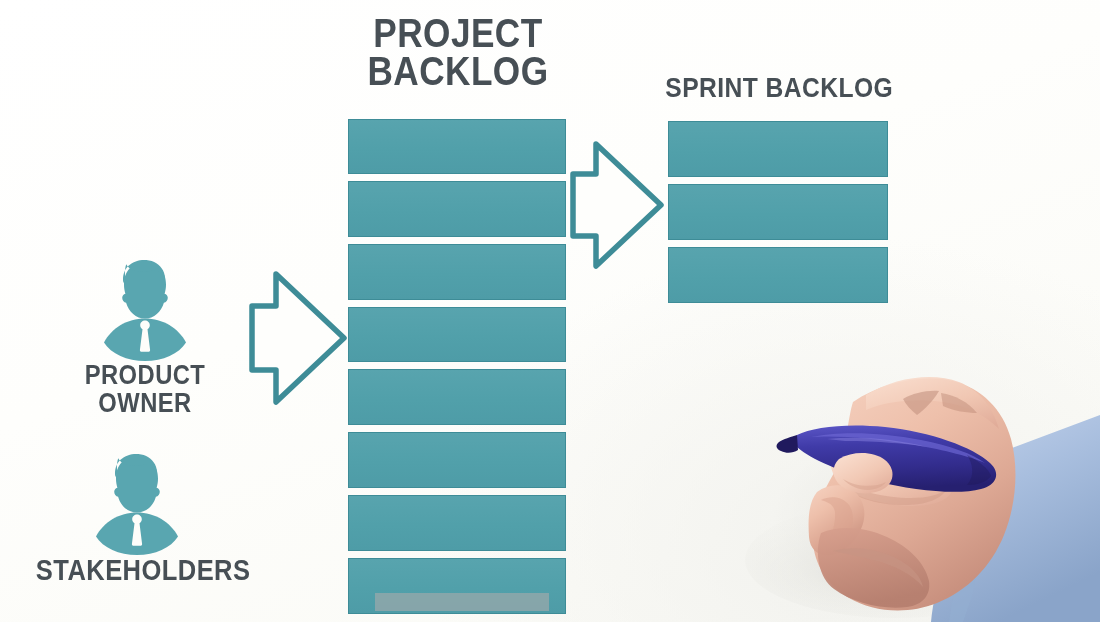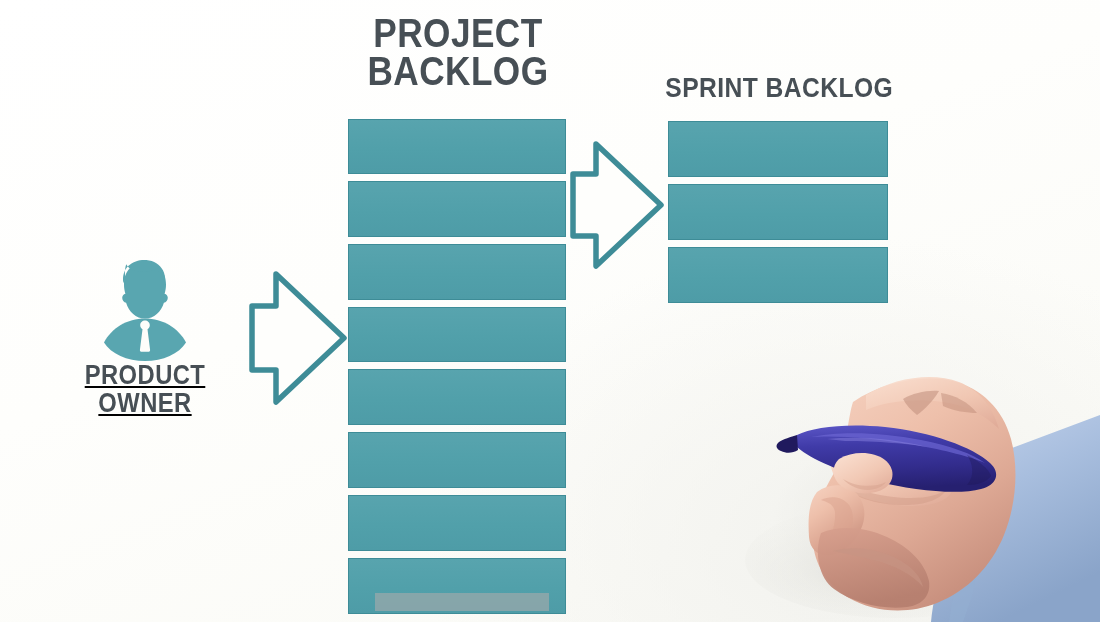--- a/index.html
+++ b/index.html
@@ -29,21 +29,21 @@
     transform:scaleX(0.88);
     white-space:nowrap;
     line-height:1.02;
   }
 
   
   .actor { position:absolute; width:230px; text-align:center; }
   .actor .person { margin:0 auto; display:block; }
 
   #actor-team      { left:30px; top:104px; }
-  #actor-owner     { left:30px; top:258px;text-decoration:underline; }
+  #actor-owner     { left:30px; top:258px; }
   #actor-stake     { left:22px; top:452px; }
 
   .name-1 { font-size:28px; }
   .name-2 { font-size:27px; }
   .name-3 { font-size:29px; }
 
   
   #title-project {
     position:absolute; left:348px; top:14px; width:220px;
     font-size:40px; line-height:0.95;
@@ -92,20 +92,29 @@
     <svg class="person" width="96" height="104" viewBox="0 0 96 104">
       <path fill="#59a6b0" d="M48 4c-13 0-21 9.5-21 22.5 0 3.3.5 6.4 1.4 9.2-1.9.4-3.2 2-3.2 4.1 0 2.6 1.7 4.6 3.9 4.9 2.6 9.2 9.9 15.8 18.9 15.8s16.3-6.6 18.9-15.8c2.2-.3 3.9-2.3 3.9-4.9 0-2.1-1.3-3.7-3.2-4.1.9-2.8 1.4-5.9 1.4-9.2C69 13.5 61 4 48 4z"></path>
       <path fill="#59a6b0" d="M26.5 25c-1.5-6 .5-13 5-17.2C36.3 3.2 42.8 1.5 49.5 2c7.3.6 13.6 4.6 16.6 10.6 1.9 3.8 2.2 8.3 1.3 12.6-.6-5.2-2.4-9-5.6-11.1-3.4-2.2-7.6-1.4-11.7-.9-4.6.6-9.4 1-13.6-.6-3.3-1.2-5.7-3.6-7.3-6.3-1.1 3.4-1.4 6.9-1.2 10 .1 1.6.3 3.2.5 4.7z"></path>
       <path fill="#59a6b0" d="M48 60.5c-17.8 0-33.5 9.6-41 23.9C14 95.6 30 103 48 103s34-7.4 41-18.6C81.5 70.1 65.8 60.5 48 60.5z"></path>
       <path fill="#fdfdfa" d="M48 62.6c-2.6 0-4.8 2.1-4.8 4.7 0 1.7.9 3.2 2.3 4l-2.6 20.6c-.1 1 .7 1.9 1.7 1.9h6.8c1 0 1.8-.9 1.7-1.9L50.5 71.3c1.4-.8 2.3-2.3 2.3-4 0-2.6-2.2-4.7-4.8-4.7z"></path>
     </svg>
     <div class="lbl name-2">PRODUCT</div>
     <div class="lbl name-2">OWNER</div>
   </div>
 
+  <div class="actor" id="actor-stake">
+    <svg class="person" width="96" height="104" viewBox="0 0 96 104">
+      <path fill="#59a6b0" d="M48 4c-13 0-21 9.5-21 22.5 0 3.3.5 6.4 1.4 9.2-1.9.4-3.2 2-3.2 4.1 0 2.6 1.7 4.6 3.9 4.9 2.6 9.2 9.9 15.8 18.9 15.8s16.3-6.6 18.9-15.8c2.2-.3 3.9-2.3 3.9-4.9 0-2.1-1.3-3.7-3.2-4.1.9-2.8 1.4-5.9 1.4-9.2C69 13.5 61 4 48 4z"></path>
+      <path fill="#59a6b0" d="M26.5 25c-1.5-6 .5-13 5-17.2C36.3 3.2 42.8 1.5 49.5 2c7.3.6 13.6 4.6 16.6 10.6 1.9 3.8 2.2 8.3 1.3 12.6-.6-5.2-2.4-9-5.6-11.1-3.4-2.2-7.6-1.4-11.7-.9-4.6.6-9.4 1-13.6-.6-3.3-1.2-5.7-3.6-7.3-6.3-1.1 3.4-1.4 6.9-1.2 10 .1 1.6.3 3.2.5 4.7z"></path>
+      <path fill="#59a6b0" d="M48 60.5c-17.8 0-33.5 9.6-41 23.9C14 95.6 30 103 48 103s34-7.4 41-18.6C81.5 70.1 65.8 60.5 48 60.5z"></path>
+      <path fill="#fdfdfa" d="M48 62.6c-2.6 0-4.8 2.1-4.8 4.7 0 1.7.9 3.2 2.3 4l-2.6 20.6c-.1 1 .7 1.9 1.7 1.9h6.8c1 0 1.8-.9 1.7-1.9L50.5 71.3c1.4-.8 2.3-2.3 2.3-4 0-2.6-2.2-4.7-4.8-4.7z"></path>
+    </svg>
+    <div class="lbl name-3">STAKEHOLDERS</div>
+  </div>
 
   <div class="arrow" id="arrow-1" style="left:244px; top:268px;">
     <svg width="106" height="140" viewBox="0 0 106 140">
       <path d="M8 38 H32 V6 L100 70 L32 134 V102 H8 Z" fill="#fefefc" stroke="#3e8c97" stroke-width="5.5" stroke-linejoin="round" stroke-linecap="round"></path>
     </svg>
   </div>
 
   <div class="lbl" id="title-project">
     <span>PROJECT</span>
     <span class="l2">BACKLOG</span>

